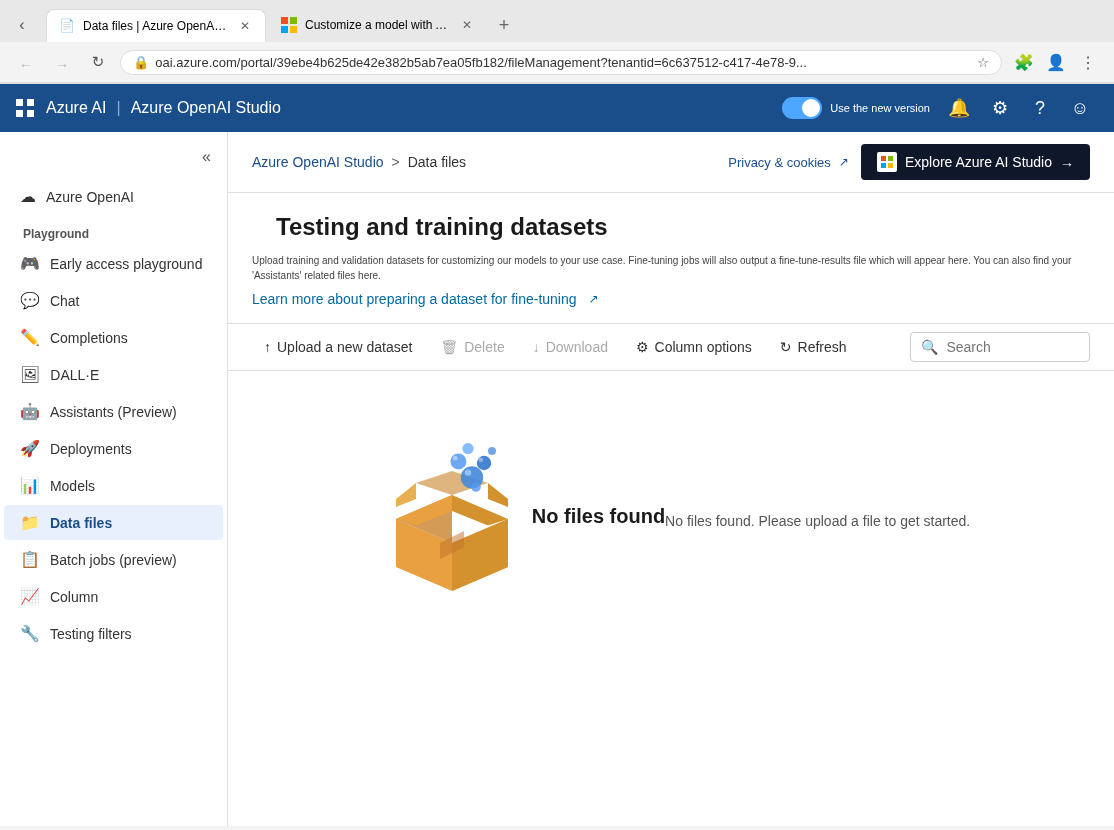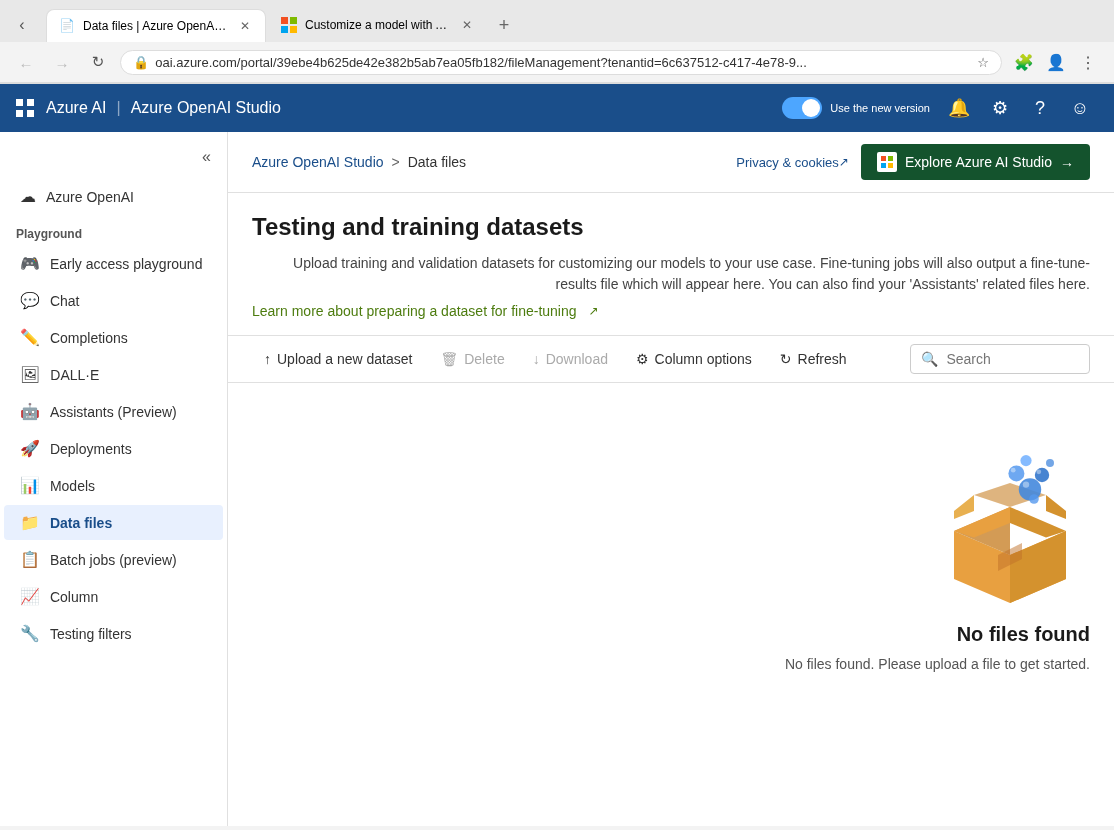--- a/index.html
+++ b/index.html
@@ -49,53 +49,53 @@
 
     
     .main-layout { display: flex; flex: 1; overflow: hidden; }
 
     
     .sidebar { width: 228px; background: white; border-right: 1px solid #e0e0e0; display: flex; flex-direction: column; overflow-y: auto; flex-shrink: 0; }
     .sidebar-collapse { display: flex; justify-content: flex-end; padding: 12px 12px 8px; }
     .sidebar-collapse-btn { background: none; border: none; cursor: pointer; color: #555; font-size: 16px; padding: 4px; }
     .sidebar-nav-item { display: flex; align-items: center; gap: 10px; padding: 8px 16px; cursor: pointer; color: #333; font-size: 14px; border-radius: 4px; margin: 1px 4px; }
     .sidebar-nav-item.active { background: #e8f0fe; color: #1a4e8a; font-weight: 600; }
-    .sidebar-section-label { padding: 12px 16px 4px; font-size: 12px; font-weight: 700; color: #555; text-transform: none; }
+    .sidebar-section-label { padding: 12px 23px 4px; font-size: 12px; font-weight: 700; color: #555; text-transform: none; }
     .sidebar-icon { font-size: 16px; flex-shrink: 0; }
 
     
     .content { flex: 1; overflow-y: auto; background: white; }
 
     
     .breadcrumb-bar { display: flex; align-items: center; justify-content: space-between; padding: 12px 24px; border-bottom: 1px solid #e0e0e0; }
     .breadcrumb { display: flex; align-items: center; gap: 8px; font-size: 14px; }
     .breadcrumb-link { color: #1a4e8a; text-decoration: none; cursor: pointer; }
     .breadcrumb-sep { color: #666; }
     .breadcrumb-current { color: #333; }
     .breadcrumb-actions { display: flex; align-items: center; gap: 12px; }
-    .privacy-link { color: #1a4e8a; text-decoration: none; font-size: 13px; display: flex; align-items: center; gap: 0; }
-    .explore-btn { display: flex; align-items: center; gap: 8px; background: #14532d; color: white; border: none; padding: 8px 16px; border-radius: 4px; cursor: pointer; font-size: 14px; }
+    .privacy-link { color: #1a4e8a; text-decoration: none; font-size: 13px; display: flex; align-items: center; gap: 8px; }
+    .explore-btn { display: flex; align-items: center; gap: 8px; background: #0f172a; color: white; border: none; padding: 8px 16px; border-radius: 4px; cursor: pointer; font-size: 14px; }
     .explore-btn-icon { width: 20px; height: 20px; background: white; border-radius: 2px; display: flex; align-items: center; justify-content: center; }
 
     
     .page-header { padding: 20px 24px 16px; }
-    .page-title { font-size: 24px; font-weight: 600; color: #1a1a1a; margin-bottom: 12px; }
-    .page-desc { font-size: 14px; color: #444; line-height: 1.5; margin-bottom: 8px; text-align: right; }
-    .page-link { color: #4d7c0f; text-decoration: none; font-size: 14px; display: inline-flex; align-items: center; gap: 12px; }
+    .page-title { font-size: 24px; font-weight: 600; color: #1a1a1a; margin-bottom: 12px; margin-left: 24px; }
+    .page-desc { font-size: 10px; color: #444; line-height: 1.5; margin-bottom: 8px; }
+    .page-link { color: #0369a1; text-decoration: none; font-size: 14px; display: inline-flex; align-items: center; gap: 12px; }
 
     
     .toolbar { display: flex; align-items: center; gap: 4px; padding: 8px 24px; border-bottom: 1px solid #e0e0e0; border-top: 1px solid #e0e0e0; }
     .toolbar-btn { display: flex; align-items: center; gap: 6px; padding: 6px 12px; background: none; border: none; cursor: pointer; color: #333; font-size: 14px; border-radius: 4px; }
     .toolbar-btn.disabled { color: #aaa; cursor: default; }
     .toolbar-spacer { flex: 1; }
     .search-box { display: flex; align-items: center; gap: 8px; border: 1px solid #ccc; border-radius: 4px; padding: 6px 10px; width: 180px; }
     .search-box input { border: none; outline: none; font-size: 14px; width: 100%; color: #7f1d1d; }
 
     
-    .empty-state { display: flex; flex-direction: column; align-items: flex-end; justify-content: center; padding: 60px 24px; }
+    .empty-state { display: flex; flex-direction: row; align-items: center; justify-content: center; padding: 60px 24px; }
     .empty-icon { width: 160px; height: 160px; margin-bottom: 20px; }
     .empty-title { font-size: 20px; font-weight: 700; color: #1a1a1a; margin-bottom: 10px; }
     .empty-desc { font-size: 14px; color: #555; }
 
     
     ::-webkit-scrollbar { width: 6px; }
     ::-webkit-scrollbar-track { background: #f1f1f1; }
     ::-webkit-scrollbar-thumb { background: #ccc; border-radius: 3px; }
   </style>
 </head>

